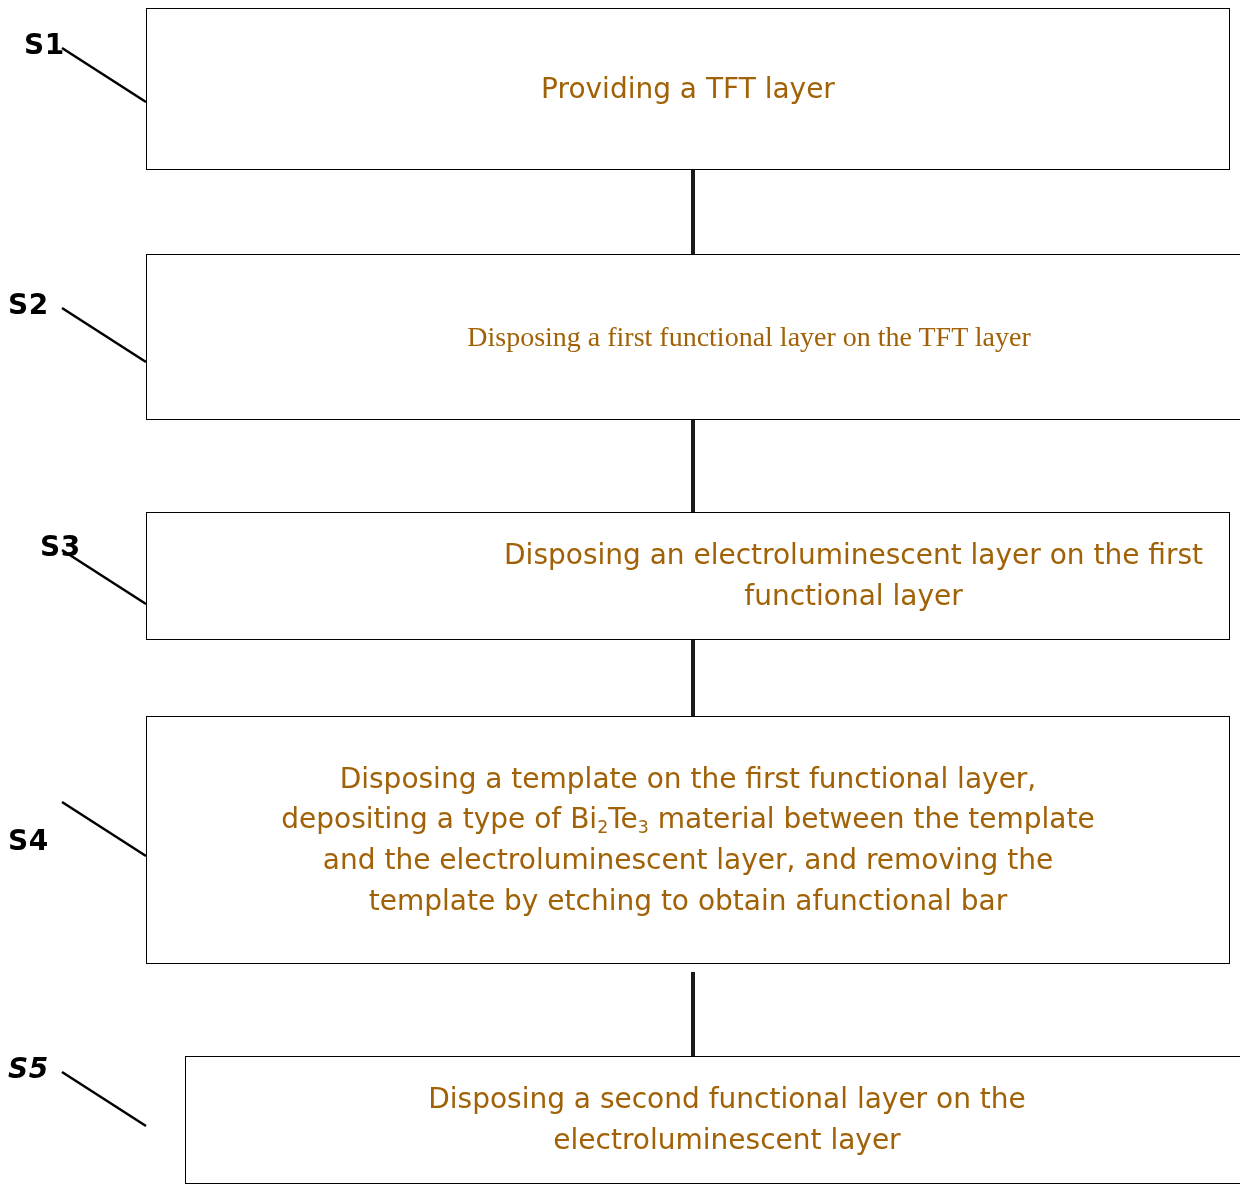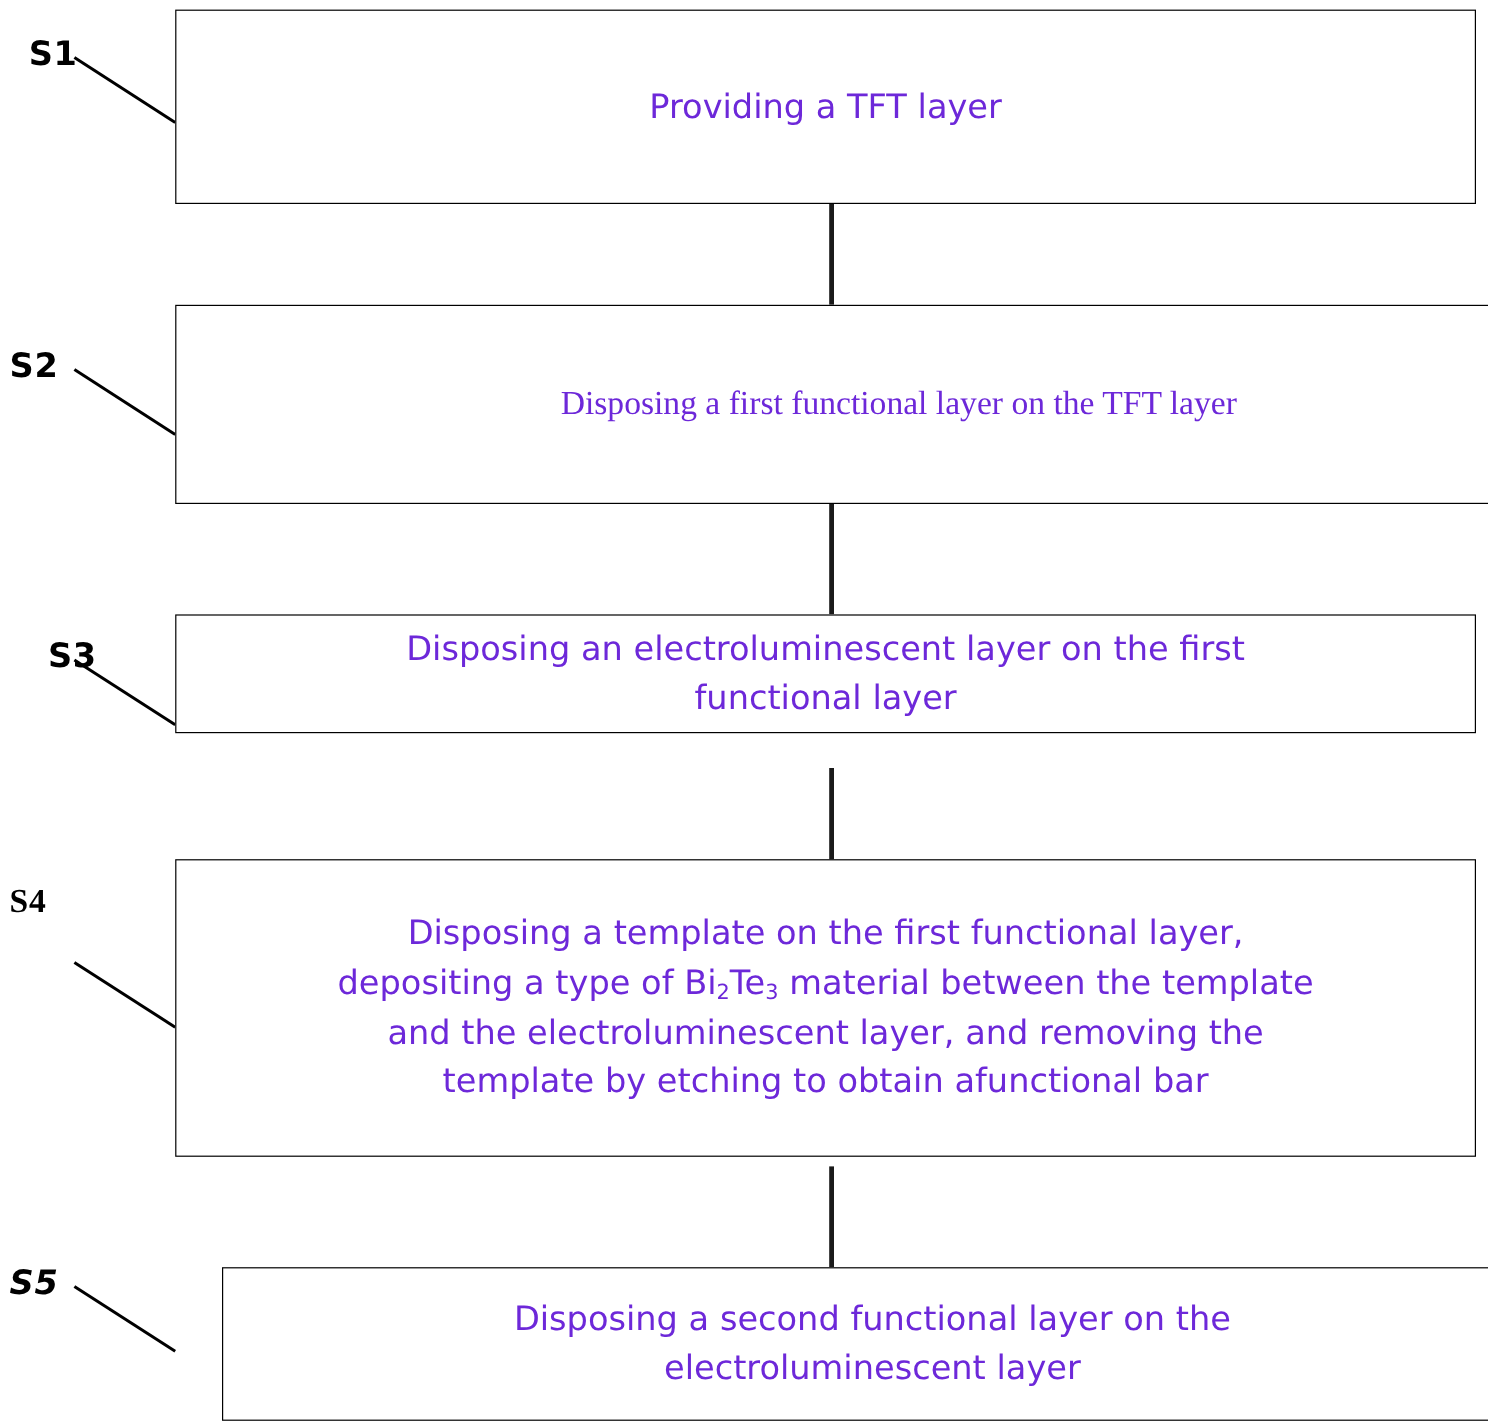--- a/index.html
+++ b/index.html
@@ -35,21 +35,21 @@
     background: #ffffff;
     display: flex;
     align-items: center;
     justify-content: center;
     text-align: center;
   }
 
   .step-text {
     font-size: 28px;
     line-height: 1.45;
-    color: #6d28d9;
+    color: #a16207;
     padding: 0 26px;
     white-space: pre-line;
   }
 
   .step-label {
     position: absolute;
     font-size: 28px;
     font-weight: bold;
     color: #000000;
     letter-spacing: 0.5px;
@@ -97,30 +97,30 @@
     </div>
   </div>
 
   <div class="connector" style="left:691px; top:420px; height:92px;"></div>
 
   <div class="step">
     <div class="step-label" style="left:8px; top:530px;margin-left:32px;">S3</div>
     <svg class="leader" style="left:58px; top:546px; width:96px; height:66px;">
       <line x1="4" y1="4" x2="88" y2="58" stroke="#000000" stroke-width="2.5"></line>
     </svg>
-    <div class="step-box" style="left:146px; top:512px; width:1084px; height:99px;">
+    <div class="step-box" style="left:146px; top:512px; width:1084px; height:128px;justify-content:flex-end;">
       <div class="step-text">Disposing an electroluminescent layer on the first
 functional layer</div>
     </div>
   </div>
 
   <div class="connector" style="left:691px; top:640px; height:84px;"></div>
 
   <div class="step">
-    <div class="step-label" style="left:8px; top:736px;font-family:Liberation Serif, serif;">S4</div>
+    <div class="step-label" style="left:8px; top:824px;">S4</div>
     <svg class="leader" style="left:58px; top:798px; width:96px; height:66px;">
       <line x1="4" y1="4" x2="88" y2="58" stroke="#000000" stroke-width="2.5"></line>
     </svg>
     <div class="step-box" style="left:146px; top:716px; width:1084px; height:248px;">
       <div class="step-text" id="s4-text">Disposing a template on the first functional layer,<br>depositing a type of Bi<sub>2</sub>Te<sub>3</sub> material between the template<br>and the electroluminescent layer, and removing the<br>template by etching to obtain afunctional bar</div>
     </div>
   </div>
 
   <div class="connector" style="left:691px; top:972px; height:84px;"></div>
 

